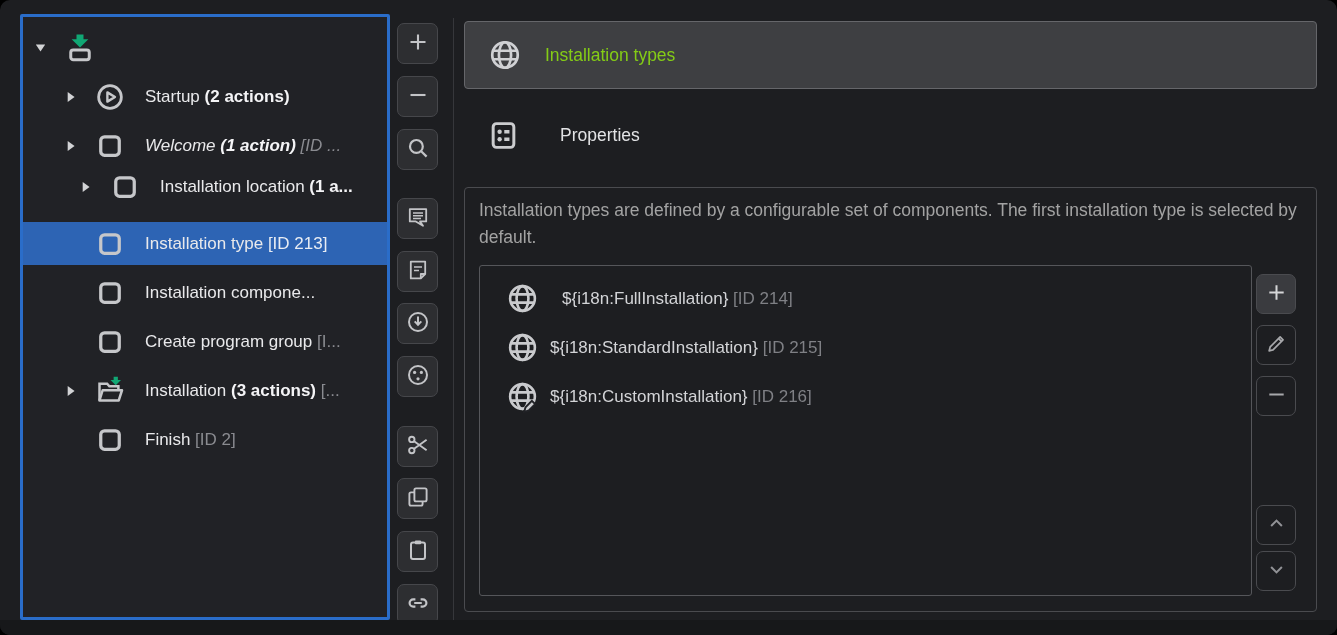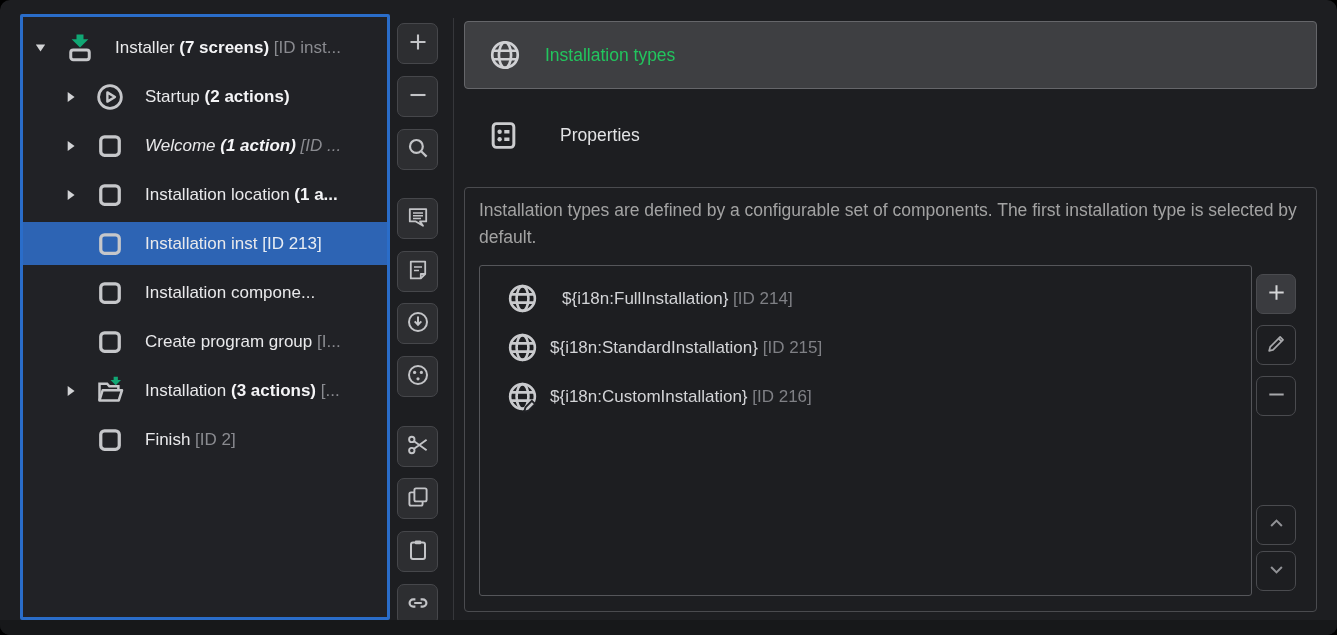--- a/index.html
+++ b/index.html
@@ -25,21 +25,21 @@
     border:1px solid #46474b;border-radius:7px;box-sizing:border-box;
     display:flex;align-items:center;justify-content:center;color:#c3c4c7;cursor:pointer;}
   .tb-btn svg{width:24px;height:24px;}
   .v-divider{position:absolute;left:453px;top:18px;width:1px;height:602px;background:#36373b;}
 
   
   .header-bar{position:absolute;left:464px;top:21px;width:853px;height:68px;background:#3e3f42;
     border:1px solid #65666a;border-radius:4px;box-sizing:border-box;
     display:flex;align-items:center;padding-left:23px;gap:23px;}
   .header-bar .big-ico{width:34px;height:34px;color:#d0d1d4;flex:0 0 auto;}
-  .header-label{font-size:17.5px;color:#22c55e;}
+  .header-label{font-size:17.5px;color:#84cc16;}
 
   .props-row{position:absolute;left:464px;top:116px;width:420px;height:38px;
     display:flex;align-items:center;padding-left:24px;gap:41px;box-sizing:border-box;}
   .props-row .big-ico{width:31px;height:31px;color:#cbccce;flex:0 0 auto;}
   .props-label{font-size:17.5px;color:#e2e3e5;}
 
   .group-box{position:absolute;left:464px;top:187px;width:853px;height:425px;
     border:1px solid #4a4b4f;border-radius:4px;box-sizing:border-box;}
   .description{position:absolute;left:14px;top:9px;width:818px;font-size:17.5px;line-height:26.5px;color:#a3a3a3;}
   .list-box{position:absolute;left:14px;top:77px;width:773px;height:331px;
@@ -65,55 +65,54 @@
 <div class="window">
   <div class="tree-panel" id="treePanel">
       <div class="tree-row lvl0" style="top: 9px;">
         <span class="tree-expander"><svg viewBox="0 0 24 24">
             <path d="M4.5 6.5h15L12 17.5z" fill="currentColor"></path>
           </svg></span>
         <span class="tree-ico"><svg viewBox="0 0 24 24" fill="none">
             <path d="M9.2 1.2h5.6v3.8h3.9L12 11.6 5.3 5h3.9z" fill="#11a774"></path>
             <rect x="4.6" y="13.6" width="14.8" height="7.8" rx="2" stroke="currentColor" stroke-width="2.4"></rect>
           </svg></span>
-        <span class="tree-label"><span class="seg-name">Installer</span> <span class="seg-count">(7 screens)</span> <span class="seg-id">[ID inst...</span> </span>
       </div>
       <div class="tree-row lvl1" style="top: 58px;">
         <span class="tree-expander"><svg viewBox="0 0 24 24">
             <path d="M7.5 4l11 8-11 8z" fill="currentColor"></path>
           </svg></span>
         <span class="tree-ico"><svg viewBox="0 0 24 24" fill="none" stroke="currentColor">
             <circle cx="12" cy="12" r="9.1" stroke-width="2.2"></circle>
             <path d="M9.9 8.3 16 12l-6.1 3.7z" stroke-width="1.9" stroke-linejoin="round"></path>
           </svg></span>
         <span class="tree-label"><span class="seg-name">Startup</span> <span class="seg-count">(2 actions)</span> </span>
       </div>
       <div class="tree-row lvl1" style="top: 107px; font-style: italic;">
         <span class="tree-expander"><svg viewBox="0 0 24 24">
             <path d="M7.5 4l11 8-11 8z" fill="currentColor"></path>
           </svg></span>
         <span class="tree-ico"><svg viewBox="0 0 24 24" fill="none" stroke="currentColor">
             <rect x="4.6" y="4.6" width="14.8" height="14.8" rx="3" stroke-width="2.6"></rect>
           </svg></span>
         <span class="tree-label"><span class="seg-name">Welcome</span> <span class="seg-count">(1 action)</span> <span class="seg-id">[ID ...</span> </span>
       </div>
-      <div class="tree-row lvl1" style="top: 156px;">
+      <div class="tree-row lvl1" style="top: 148px; margin-left: 15px;">
         <span class="tree-expander"><svg viewBox="0 0 24 24">
             <path d="M7.5 4l11 8-11 8z" fill="currentColor"></path>
           </svg></span>
         <span class="tree-ico"><svg viewBox="0 0 24 24" fill="none" stroke="currentColor">
             <rect x="4.6" y="4.6" width="14.8" height="14.8" rx="3" stroke-width="2.6"></rect>
           </svg></span>
         <span class="tree-label"><span class="seg-name">Installation location</span> <span class="seg-count">(1 a...</span> </span>
       </div>
       <div class="tree-row lvl1 selected" style="top: 205px;">
         <span class="tree-ico"><svg viewBox="0 0 24 24" fill="none" stroke="currentColor">
             <rect x="4.6" y="4.6" width="14.8" height="14.8" rx="3" stroke-width="2.6"></rect>
           </svg></span>
-        <span class="tree-label"><span class="seg-name">Installation inst</span> <span class="seg-id">[ID 213]</span> </span>
+        <span class="tree-label"><span class="seg-name">Installation type</span> <span class="seg-id">[ID 213]</span> </span>
       </div>
       <div class="tree-row lvl1" style="top: 254px;">
         <span class="tree-ico"><svg viewBox="0 0 24 24" fill="none" stroke="currentColor">
             <rect x="4.6" y="4.6" width="14.8" height="14.8" rx="3" stroke-width="2.6"></rect>
           </svg></span>
         <span class="tree-label"><span class="seg-name">Installation compone...</span> </span>
       </div>
       <div class="tree-row lvl1" style="top: 303px;">
         <span class="tree-ico"><svg viewBox="0 0 24 24" fill="none" stroke="currentColor">
             <rect x="4.6" y="4.6" width="14.8" height="14.8" rx="3" stroke-width="2.6"></rect>

